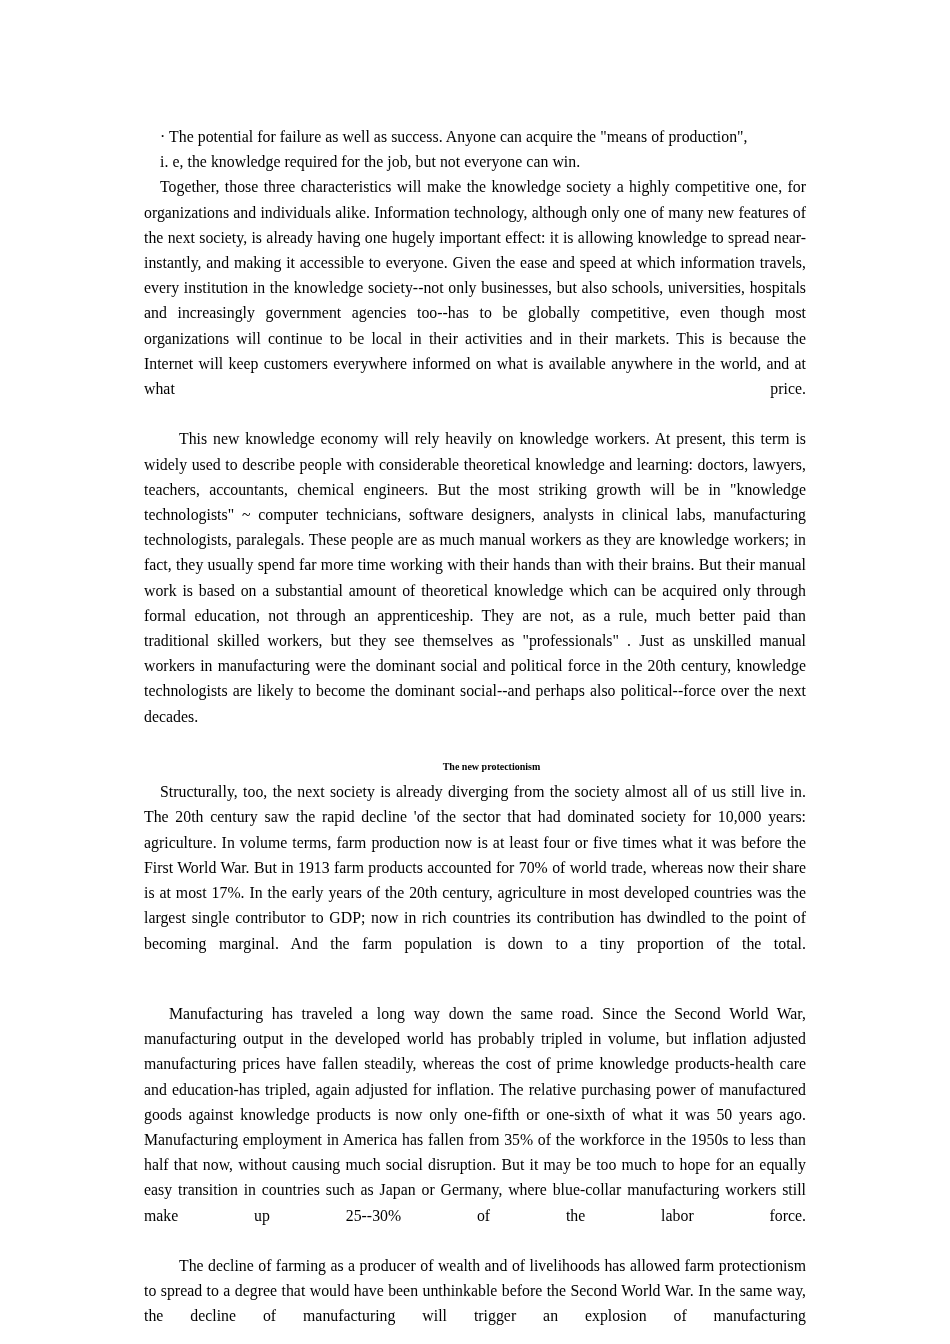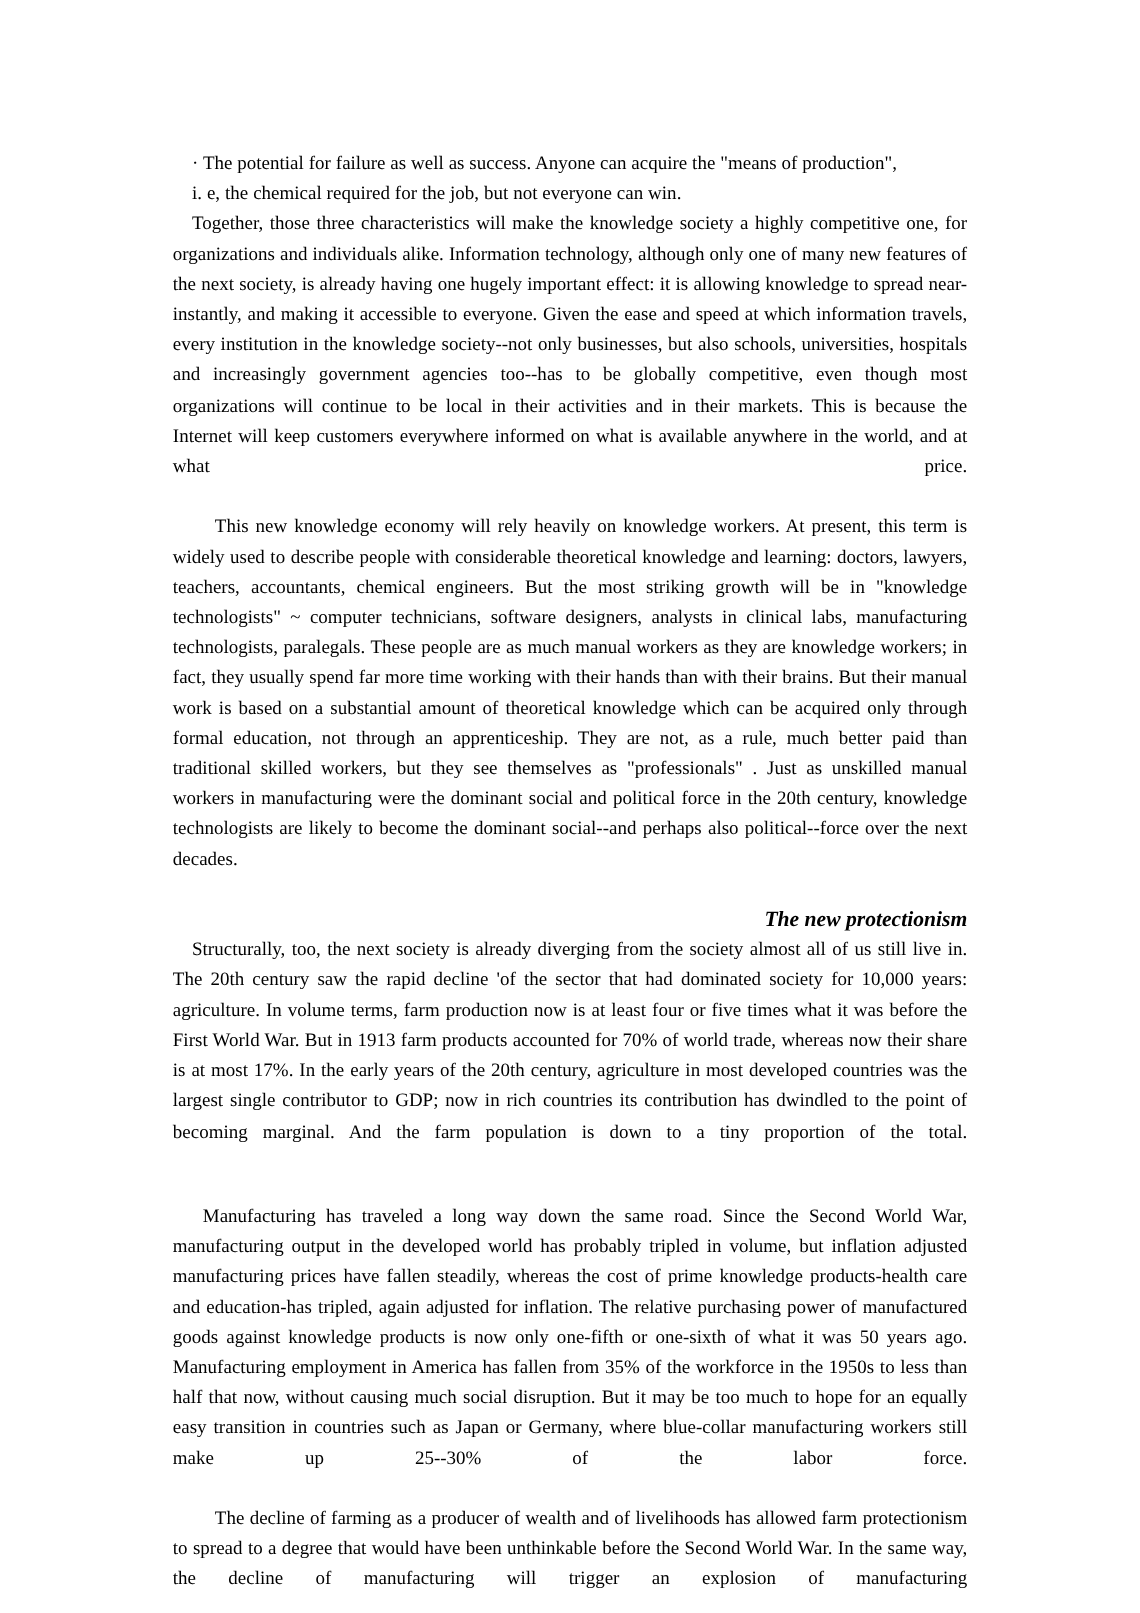--- a/index.html
+++ b/index.html
@@ -49,37 +49,36 @@
   .para.indent-lg  { text-indent: 35px; }
   
   .para::after {
     content: "";
     display: inline-block;
     width: 100%;
   }
   .para.no-stretch::after { display: none; }
   .heading {
     margin: 0;
-    font-size: 18px;
+    font-size: 10px;
     line-height: 25.2px;
     font-weight: bold;
     text-indent: 33px;
-    text-align: right;
-    font-style: italic;
+    text-align: center;
   }
 </style>
 </head>
 <body>
 
 <div class="page">
   <div class="text-column">
 
     <p class="para bullet-line no-stretch">· The potential for failure as well as success. Anyone can acquire the "means of production",</p>
 
-    <p class="para bullet-line no-stretch">i. e, the chemical required for the job, but not everyone can win.</p>
+    <p class="para bullet-line no-stretch">i. e, the knowledge required for the job, but not everyone can win.</p>
 
     <p class="para indent-sm">Together, those three characteristics will make the knowledge society a highly competitive one, for organizations and individuals alike. Information technology, although only one of many new features of the next society, is already having one hugely important effect: it is allowing knowledge to spread near-instantly, and making it accessible to everyone. Given the ease and speed at which information travels, every institution in the knowledge society--not only businesses, but also schools, universities, hospitals and increasingly government agencies too--has to be globally competitive, even though most organizations will continue to be local in their activities and in their markets. This is because the Internet will keep customers everywhere informed on what is available anywhere in the world, and at what price.</p>
 
     <p class="para indent-lg">This new knowledge economy will rely heavily on knowledge workers. At present, this term is widely used to describe people with considerable theoretical knowledge and learning: doctors, lawyers, teachers, accountants, chemical engineers. But the most striking growth will be in "knowledge technologists" ~ computer technicians, software designers, analysts in clinical labs, manufacturing technologists, paralegals. These people are as much manual workers as they are knowledge workers; in fact, they usually spend far more time working with their hands than with their brains.  But their manual work is based on a substantial amount of theoretical knowledge which can be acquired only through formal education, not through an apprenticeship. They are not, as a rule, much better paid than traditional skilled workers, but they see themselves as "professionals" . Just as unskilled manual workers in manufacturing were the dominant social and political force in the 20th century, knowledge technologists are likely to become the dominant social--and perhaps also political--force over the next decades.</p>
 
     <h2 class="heading">The new protectionism</h2>
 
     <p class="para indent-sm">Structurally, too, the next society is already diverging from the society almost all of us still live in. The 20th century saw the rapid decline 'of the sector that had dominated society for 10,000 years: agriculture. In volume terms, farm production now is at least four or five times what it was before the First World War. But in 1913 farm products accounted for 70% of world trade, whereas now their share is at most 17%.  In the early years of the 20th century, agriculture in most developed countries was the largest single contributor to GDP; now in rich countries its contribution has dwindled to the point of becoming marginal.  And the farm population is down to a tiny proportion of the total.</p>
 
     <p class="para indent-md">Manufacturing has traveled a long way down the same road. Since the Second World War, manufacturing output in the developed world has probably tripled in volume, but inflation adjusted manufacturing prices have fallen steadily, whereas the cost of prime knowledge products-health care and education-has tripled,  again adjusted for inflation.  The relative purchasing power of manufactured goods against knowledge products is now only one-fifth or one-sixth of what it was 50 years ago. Manufacturing employment in America has fallen from 35% of the workforce in the 1950s to less than half that now, without causing much social disruption. But it may be too much to hope for an equally easy transition in countries such as Japan or Germany, where blue-collar manufacturing workers still make up 25--30% of the labor force.</p>

